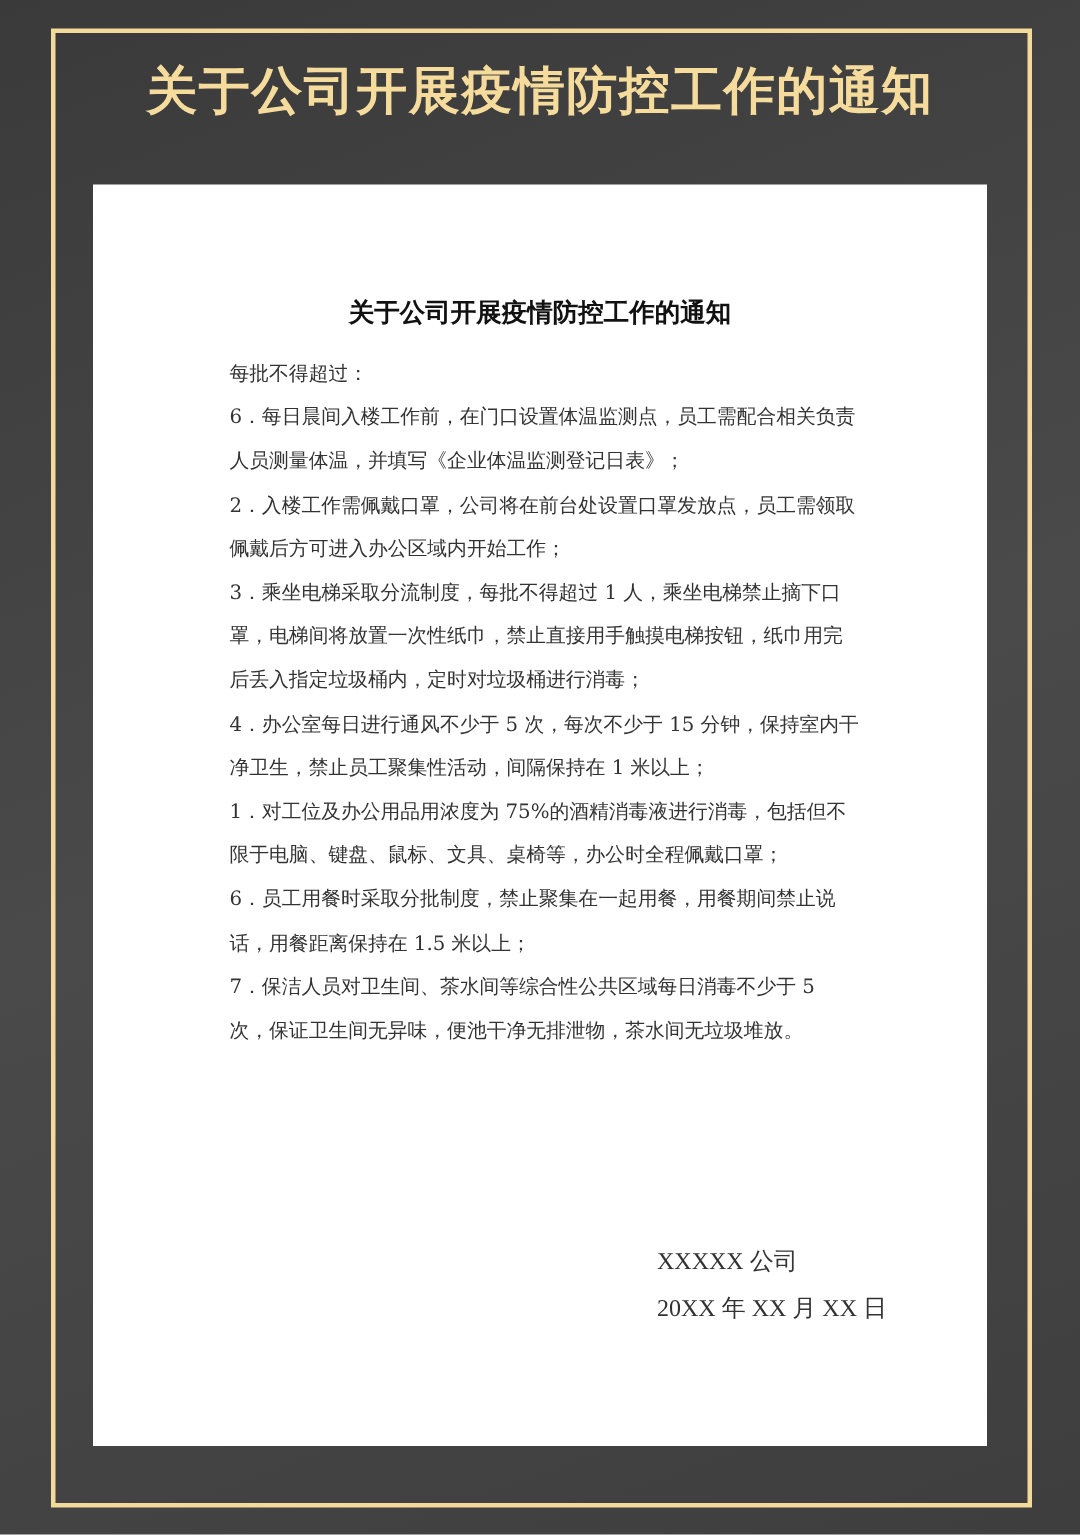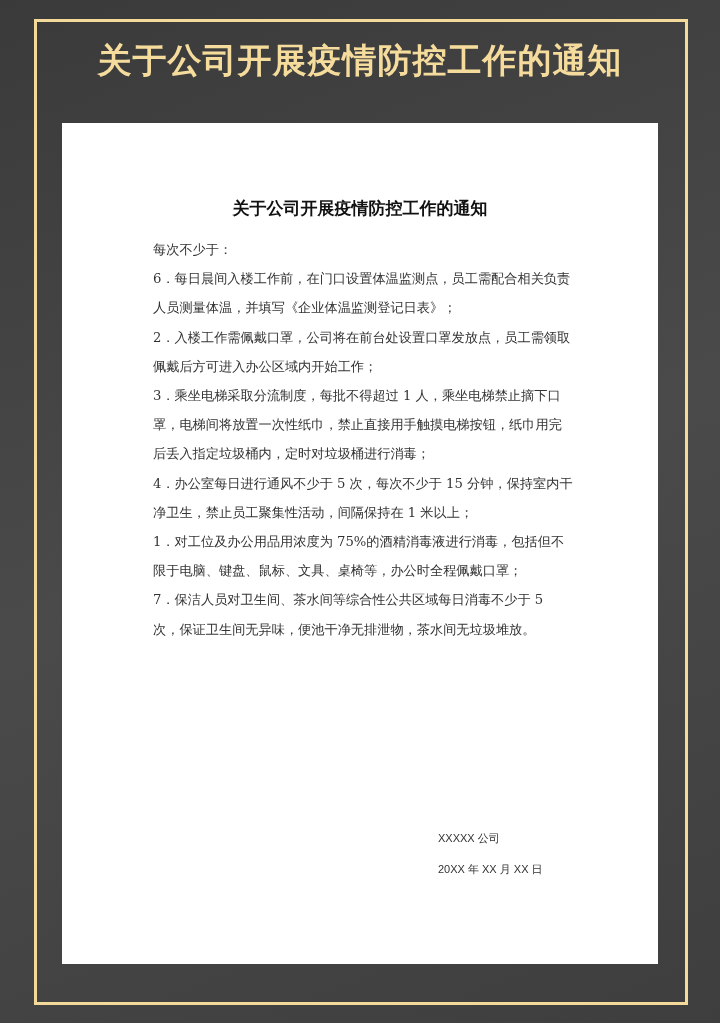--- a/index.html
+++ b/index.html
@@ -24,35 +24,36 @@
   }
   .doc-title {
     position: absolute; left: 0; right: 0; top: 74px; text-align: center;
     font-size: 17px; color: #111; font-weight: bold;
   }
   .doc-body {
     position: absolute; left: 91px; top: 112px; width: 420px;
     font-size: 13.2px; color: #333; line-height: 29.2px;
   }
   .doc-body p { margin: 0; }
-  .sign { position: absolute; left: 376px; font-size: 11px; color: #333;
-    font-family: Liberation Sans, sans-serif; }
+  .sign { position: absolute; left: 376px; font-size: 16px; color: #333;
+    font-family: Liberation Serif, serif; }
 </style>
 </head>
 <body>
 
 <div class="frame"></div>
 <div class="banner-title">关于公司开展疫情防控工作的通知</div>
 
 <div class="paper">
   <div class="doc-title">关于公司开展疫情防控工作的通知</div>
   <div class="doc-body">
-    <p>每次不少于：</p>
+    <p>每批不得超过：</p>
     <p>6．每日晨间入楼工作前，在门口设置体温监测点，员工需配合相关负责人员测量体温，并填写《企业体温监测登记日表》；</p>
     <p>2．入楼工作需佩戴口罩，公司将在前台处设置口罩发放点，员工需领取佩戴后方可进入办公区域内开始工作；</p>
     <p>3．乘坐电梯采取分流制度，每批不得超过 1 人，乘坐电梯禁止摘下口罩，电梯间将放置一次性纸巾，禁止直接用手触摸电梯按钮，纸巾用完后丢入指定垃圾桶内，定时对垃圾桶进行消毒；</p>
     <p>4．办公室每日进行通风不少于 5 次，每次不少于 15 分钟，保持室内干净卫生，禁止员工聚集性活动，间隔保持在 1 米以上；</p>
     <p>1．对工位及办公用品用浓度为 75%的酒精消毒液进行消毒，包括但不限于电脑、键盘、鼠标、文具、桌椅等，办公时全程佩戴口罩；</p>
+    <p>6．员工用餐时采取分批制度，禁止聚集在一起用餐，用餐期间禁止说话，用餐距离保持在 1.5 米以上；</p>
     <p>7．保洁人员对卫生间、茶水间等综合性公共区域每日消毒不少于 5 次，保证卫生间无异味，便池干净无排泄物，茶水间无垃圾堆放。</p>
   </div>
   <div class="sign" style="top:708px">XXXXX 公司</div>
   <div class="sign" style="top:739px">20XX 年 XX 月 XX 日</div>
 </div>
 
 </body></html>

